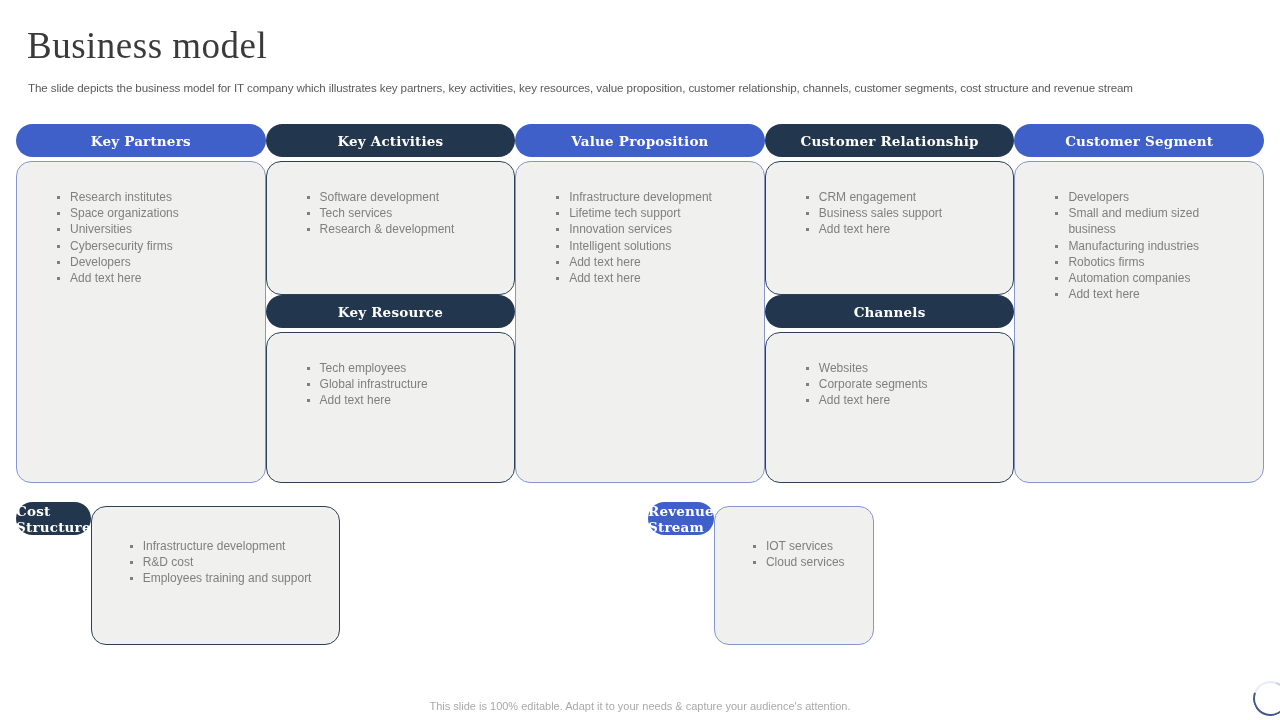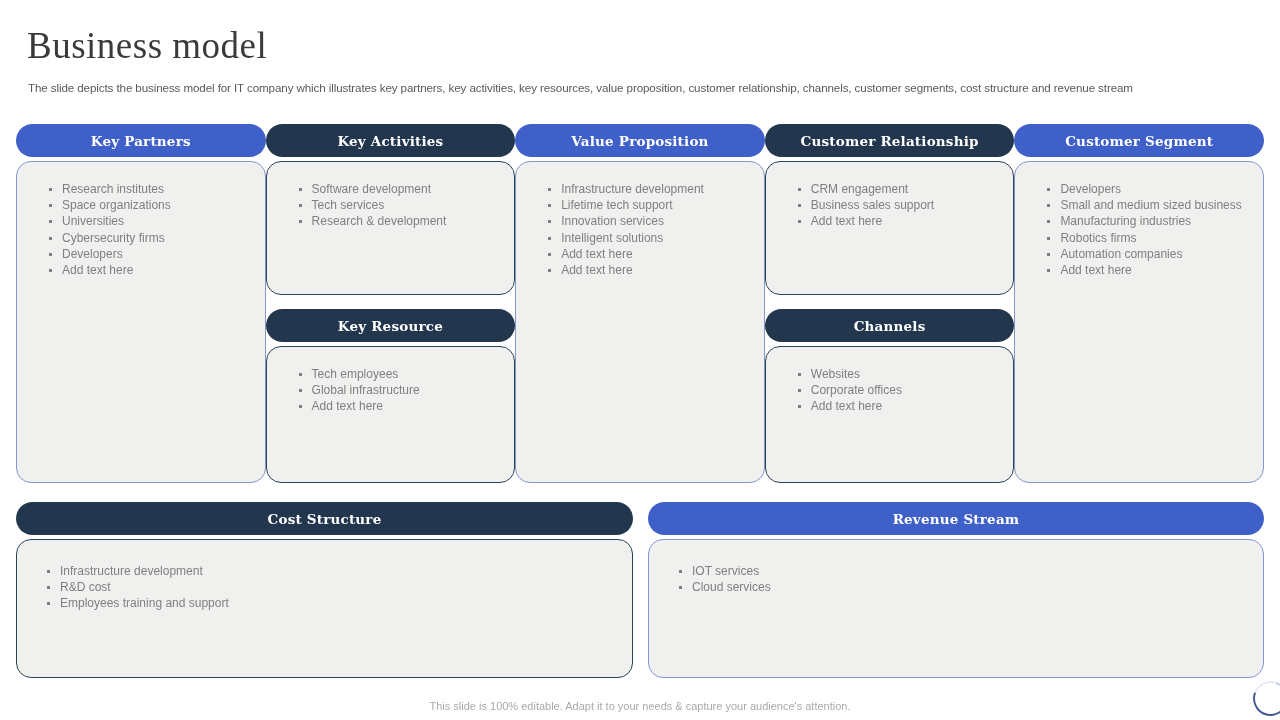--- a/index.html
+++ b/index.html
@@ -28,31 +28,31 @@
   }
   .pill.blue { background:var(--blue); }
   .pill.navy { background:var(--navy); }
   .body {
     margin-top:4px; background:var(--body-bg); border:1px solid var(--navy-border);
     border-radius:15px; padding:19px 20px 8px 31px; box-sizing:border-box; overflow:hidden;
   }
   .body.blue-border { border-color:var(--blue-border); }
   .body.grow { flex:1 1 auto; }
   .body.fixed { height:134px; flex:0 0 134px; }
-  .pill.second { margin-top:14px; }
-  ul.bullets { list-style:none; margin:0; padding:0; }
+  .pill.second { }
+  ul.bullets { list-style:none; margin:8px; padding:0; }
   ul.bullets li {
     position:relative; padding-left:14px; font-size:12px; line-height:16.2px;
     color:var(--bullet-text);
   }
   ul.bullets li::before {
     content:""; position:absolute; left:1px; top:7px; width:3px; height:3px;
     background:var(--bullet-text);
   }
-  .bottom-block { position:absolute; top:502px; display:flex; flex-direction:column; }
+  .bottom-block { position:absolute; top:502px; display:flex; flex-direction:row; }
   .bottom-block .body { height:139px; padding:23px 20px 8px 29px; }
   #cost-block { left:16px; width:617px; }
   #revenue-block { left:648px; width:616px; }
   .footer {
     position:absolute; left:0; right:0; top:700px; text-align:center;
     font-size:11px; color:var(--footer-text);
   }
   .deco-circle {
     position:absolute; right:-8px; top:681px; width:31px; height:31px;
     border-radius:50%; border:2px solid #44598C;
@@ -123,21 +123,21 @@
         <ul class="bullets">
             <li>CRM engagement</li>
             <li>Business sales support</li>
             <li>Add text here</li>
           </ul>
       </div>
       <div class="pill navy second">Channels</div>
       <div class="body grow">
         <ul class="bullets">
             <li>Websites</li>
-            <li>Corporate offices</li>
+            <li>Corporate segments</li>
             <li>Add text here</li>
           </ul>
       </div>
     </div>
 
     <div class="col">
       <div class="pill blue">Customer Segment</div>
       <div class="body blue-border grow">
         <ul class="bullets">
             <li>Developers</li>

